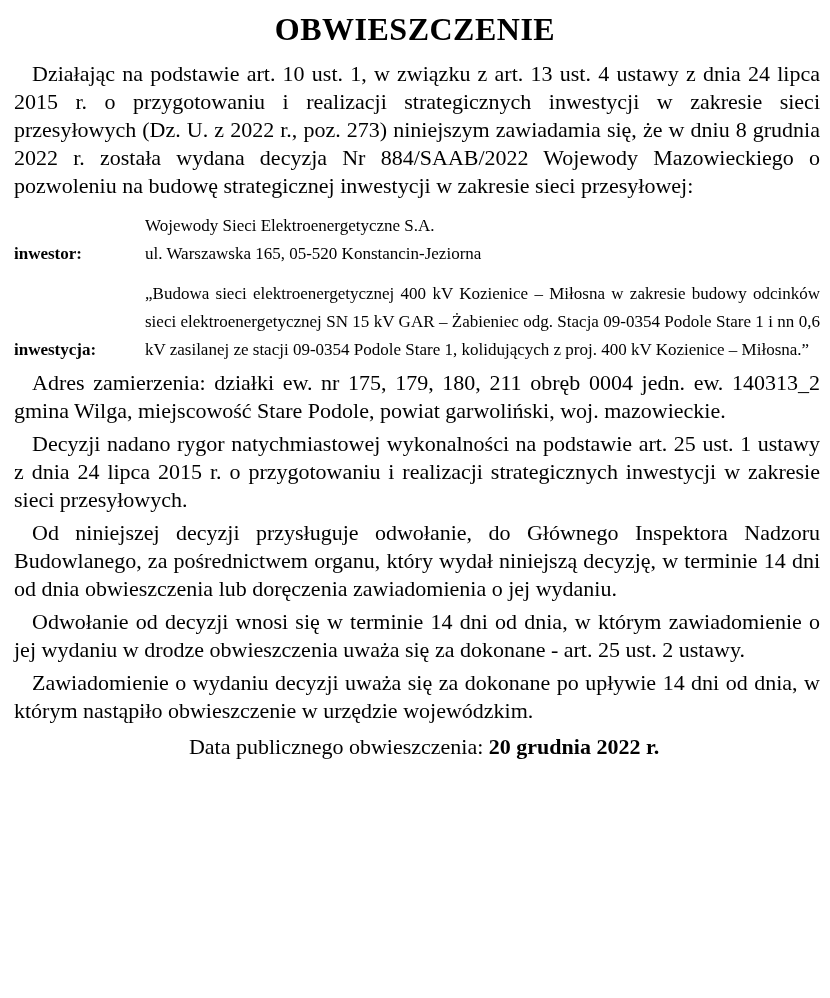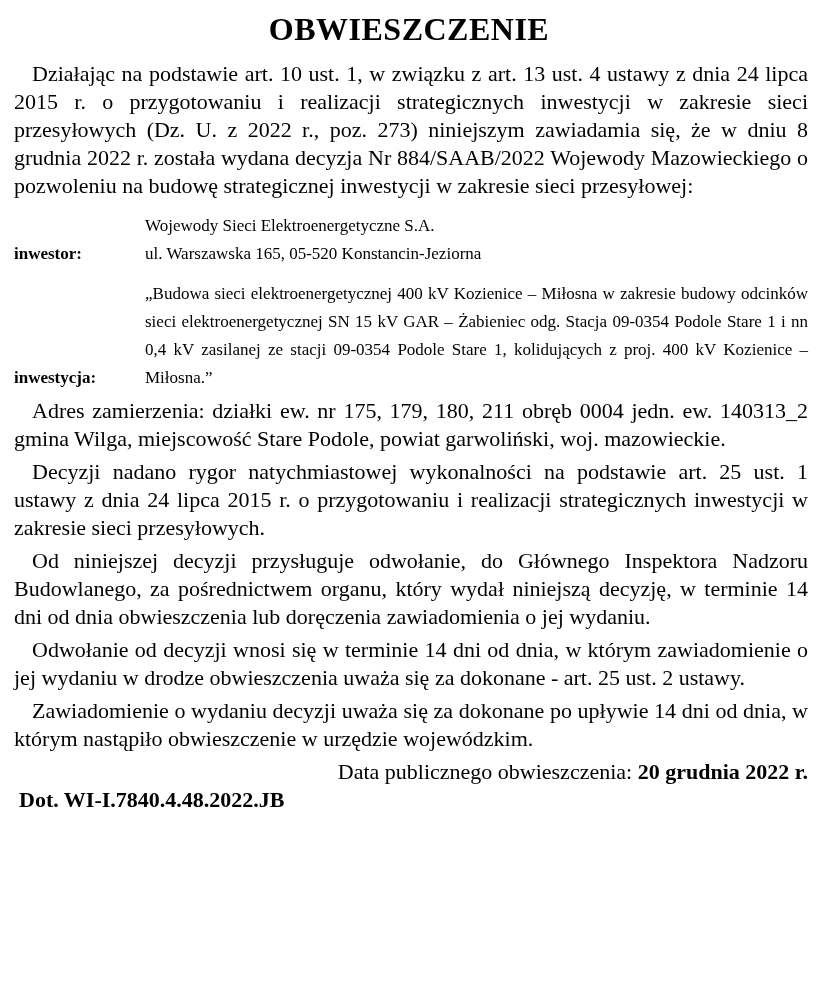--- a/index.html
+++ b/index.html
@@ -11,21 +11,21 @@
   }
   body {
     width: 830px;
     height: 998px;
     overflow: hidden;
     font-family: "Liberation Serif", "DejaVu Serif", serif;
   }
   .page {
     width: 830px;
     height: 864px;
-    padding: 8px 22px 0 10px;
+    padding: 8px 10px 0 10px;
   }
   .title {
     text-align: center;
     font-size: 32px;
     font-weight: bold;
     line-height: 42px;
     margin: 0 0 10px 0;
     letter-spacing: 0.5px;
   }
   .title-line { display: block; }
@@ -47,23 +47,23 @@
     font-weight: bold;
     width: 135px;
     flex-shrink: 0;
     padding-left: 4px;
   }
   .labeled-row .content {
     flex: 1;
   }
   .justify { text-align: justify; }
   .pub-line {
-    text-align: right;
+    text-align: center;
     text-indent: 18px;
-    margin: 0;
+    margin: 8px;
   }
   .ref-line {
     text-align: left;
     text-indent: 9px;
     font-weight: bold;
     margin: 0;
   }
   .bold { font-weight: bold; }
 </style>
 </head>
@@ -80,31 +80,30 @@
   <div class="labeled-row">
     <div class="label">inwestor:</div>
     <div class="content">
       <div>Wojewody Sieci Elektroenergetyczne S.A.</div>
       <div>ul. Warszawska 165, 05-520 Konstancin-Jeziorna</div>
     </div>
   </div>
 
   <div class="labeled-row">
     <div class="label">inwestycja:</div>
-    <div class="content justify">„Budowa sieci elektroenergetycznej 400 kV Kozienice – Miłosna w zakresie budowy odcinków sieci elektroenergetycznej SN 15 kV GAR – Żabieniec odg. Stacja 09-0354 Podole Stare 1 i nn 0,4 kV zasilanej ze stacji 09-0354 Podole Stare 1, kolidujących z proj. 400 kV Kozienice – Miłosna.”</div>
+    <div class="content justify">„Budowa sieci elektroenergetycznej 400 kV Kozienice – Miłosna w zakresie budowy odcinków sieci elektroenergetycznej SN 15 kV GAR – Żabieniec odg. Stacja 09-0354 Podole Stare 1 i nn 0,6 kV zasilanej ze stacji 09-0354 Podole Stare 1, kolidujących z proj. 400 kV Kozienice – Miłosna.”</div>
   </div>
 
   <p class="para indent">Adres zamierzenia: działki ew. nr 175, 179, 180, 211 obręb 0004 jedn. ew. 140313_2 gmina Wilga, miejscowość Stare Podole, powiat garwoliński, woj. mazowieckie.</p>
 
   <p class="para indent">Decyzji nadano rygor natychmiastowej wykonalności na podstawie art. 25 ust. 1 ustawy z dnia 24 lipca 2015 r. o przygotowaniu i realizacji strategicznych inwestycji w zakresie sieci przesyłowych.</p>
 
   <p class="para indent">Od niniejszej decyzji przysługuje odwołanie, do Głównego Inspektora Nadzoru Budowlanego, za pośrednictwem organu, który wydał niniejszą decyzję, w terminie 14 dni od dnia obwieszczenia lub doręczenia zawiadomienia o jej wydaniu.</p>
 
 
   <p class="para indent">Odwołanie od decyzji wnosi się w terminie 14 dni od dnia, w którym zawiadomienie o jej wydaniu w drodze obwieszczenia uważa się za dokonane - art. 25 ust. 2 ustawy.</p>
 
   <p class="para indent">Zawiadomienie o wydaniu decyzji uważa się za dokonane po upływie 14 dni od dnia, w którym nastąpiło obwieszczenie w urzędzie wojewódzkim.</p>
 
   <p class="para pub-line"><span>Data publicznego obwieszczenia: </span><span class="bold">20 grudnia 2022 r.</span></p>
 
-  <p class="para ref-line">Dot. WI-I.7840.4.48.2022.JB</p>
 
 </div>
 
 </body></html>

